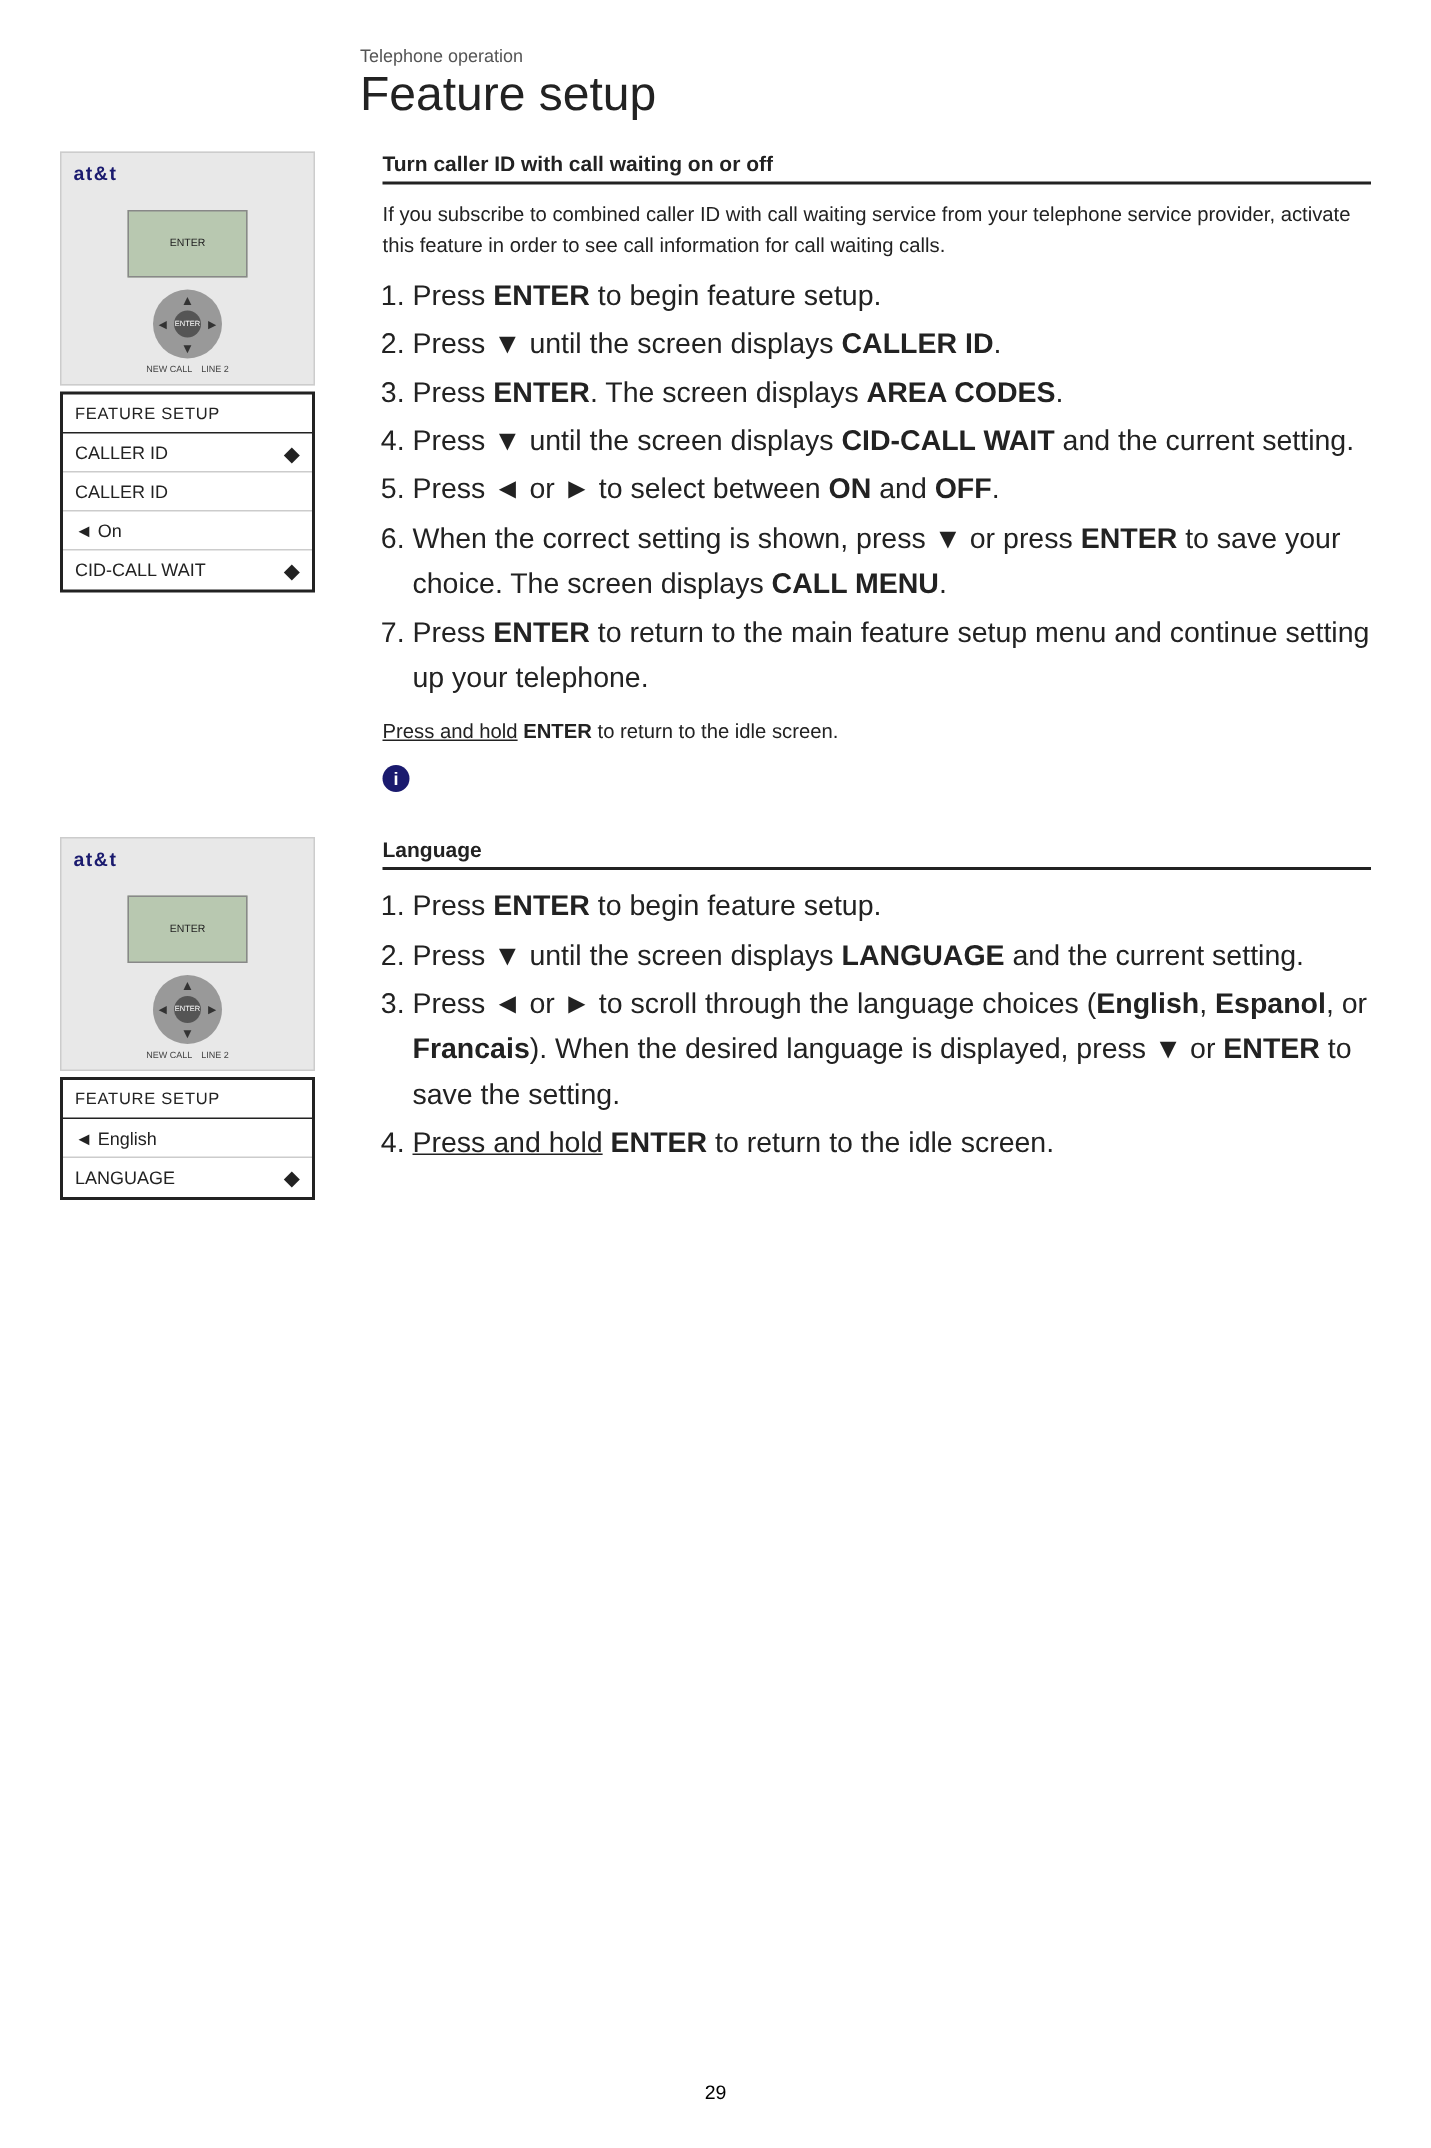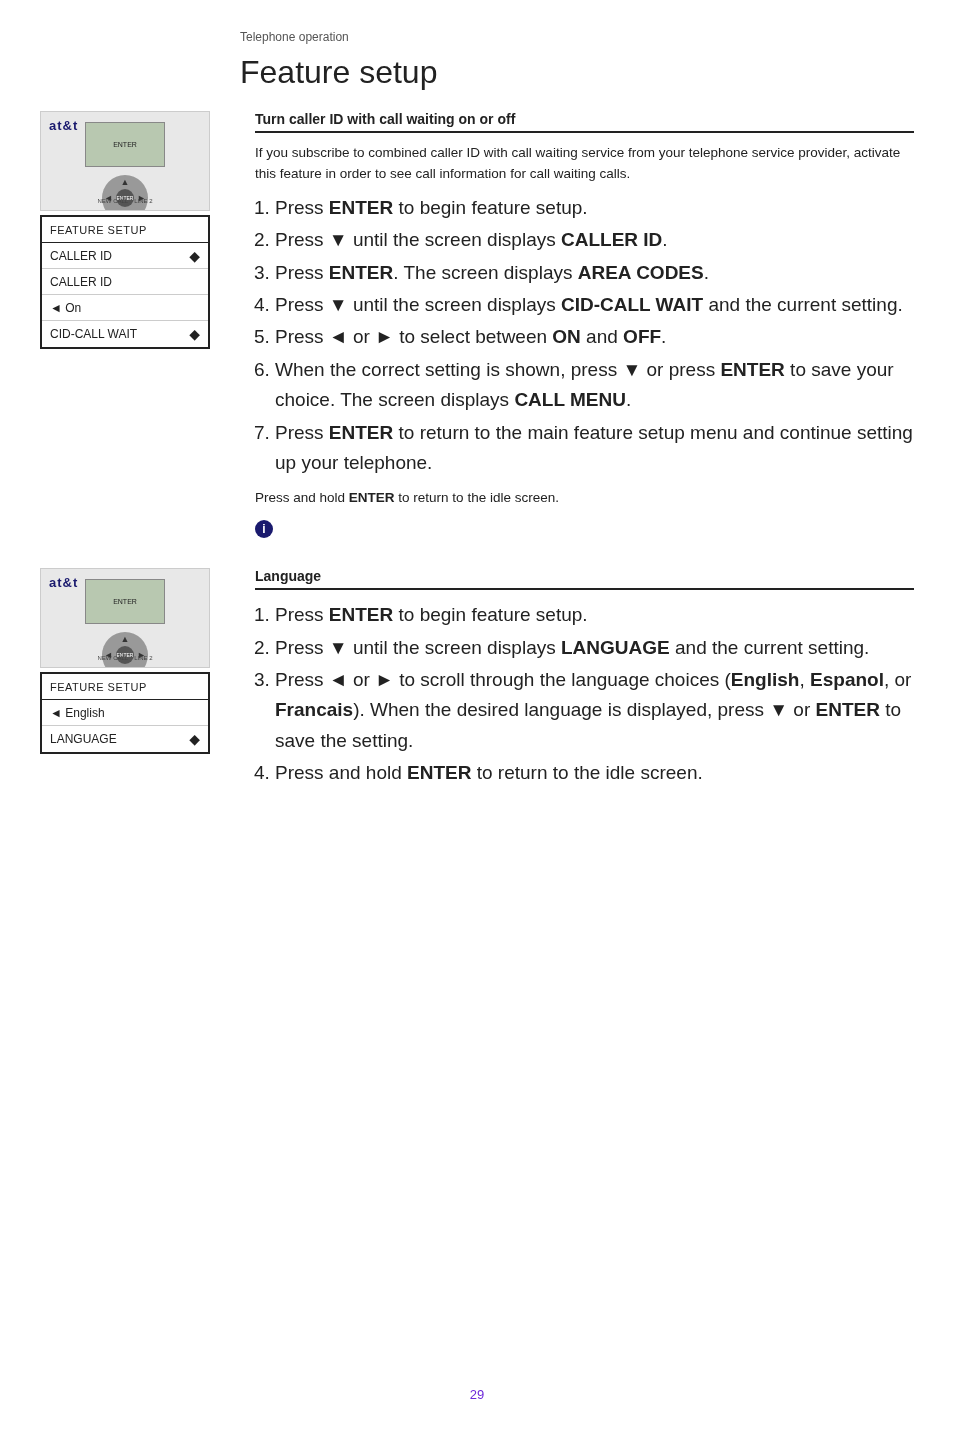--- a/index.html
+++ b/index.html
@@ -14,21 +14,20 @@
     }
 
     .page-container {
       padding: 30px 40px 60px 40px;
       max-width: 954px;
     }
 
     .breadcrumb {
       font-size: 12px;
       color: #555;
-      margin-bottom: 10px;
       margin-left: 200px;
     }
 
     .page-title {
       font-size: 32px;
       font-weight: 300;
       color: #222;
       margin-bottom: 20px;
       margin-left: 200px;
     }
@@ -45,21 +44,21 @@
       flex-shrink: 0;
     }
 
     .content-panel {
       flex: 1;
     }
 
     
     .device-image {
       width: 170px;
-      height: 100px;
+      height: 156px;
       border: 1px solid #ccc;
       background: #e8e8e8;
       position: relative;
       margin-bottom: 4px;
       display: flex;
       flex-direction: column;
       align-items: center;
       justify-content: center;
       overflow: hidden;
     }
@@ -201,20 +200,21 @@
       margin-bottom: 2px;
     }
 
     .or-divider {
       font-weight: bold;
       margin: 8px 0 4px 0;
       font-size: 13.5px;
     }
 
     .underline-text {
+      text-decoration: underline;
     }
 
     .note-box {
       display: flex;
       align-items: flex-start;
       gap: 6px;
       margin-top: 10px;
       font-size: 12px;
       color: #222;
     }
@@ -242,21 +242,21 @@
     .language-section {
       margin-top: 20px;
     }
 
     .page-number {
       position: absolute;
       bottom: 30px;
       left: 50%;
       transform: translateX(-50%);
       font-size: 13px;
-      color: #6d28d9;
+      color: #000000;
     }
 
     b {
       font-weight: bold;
     }
   </style>
 </head>
 <body>
 
 <div class="page-container">

